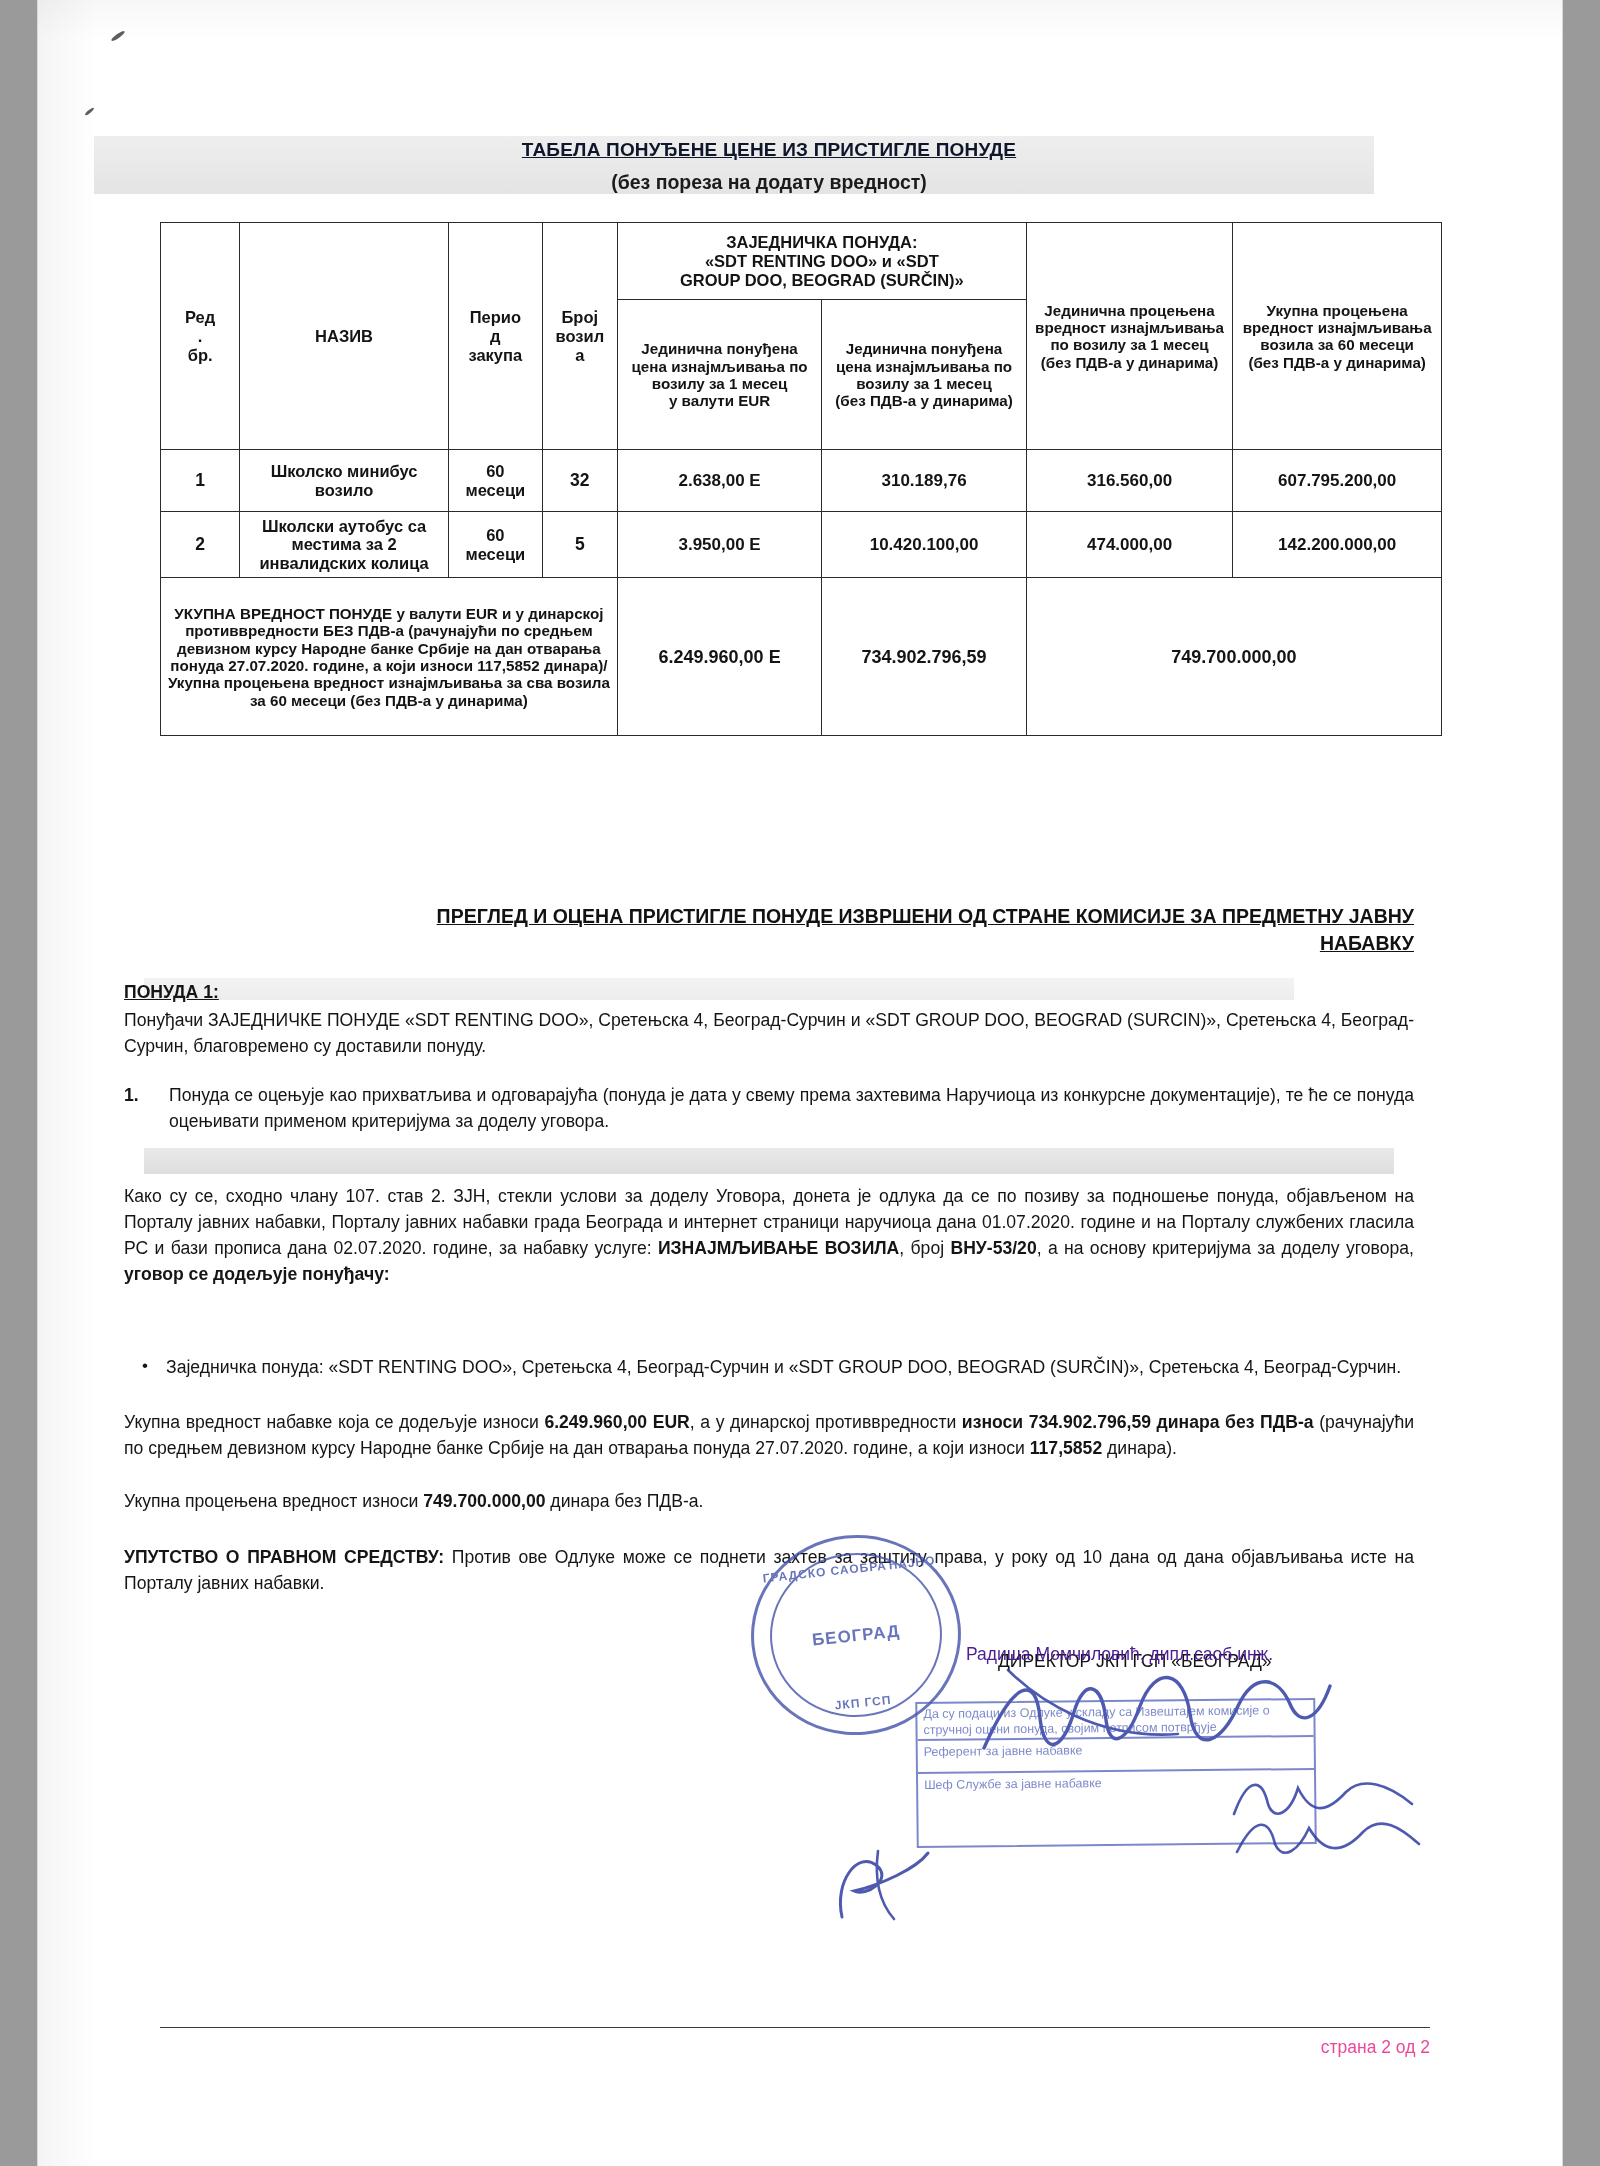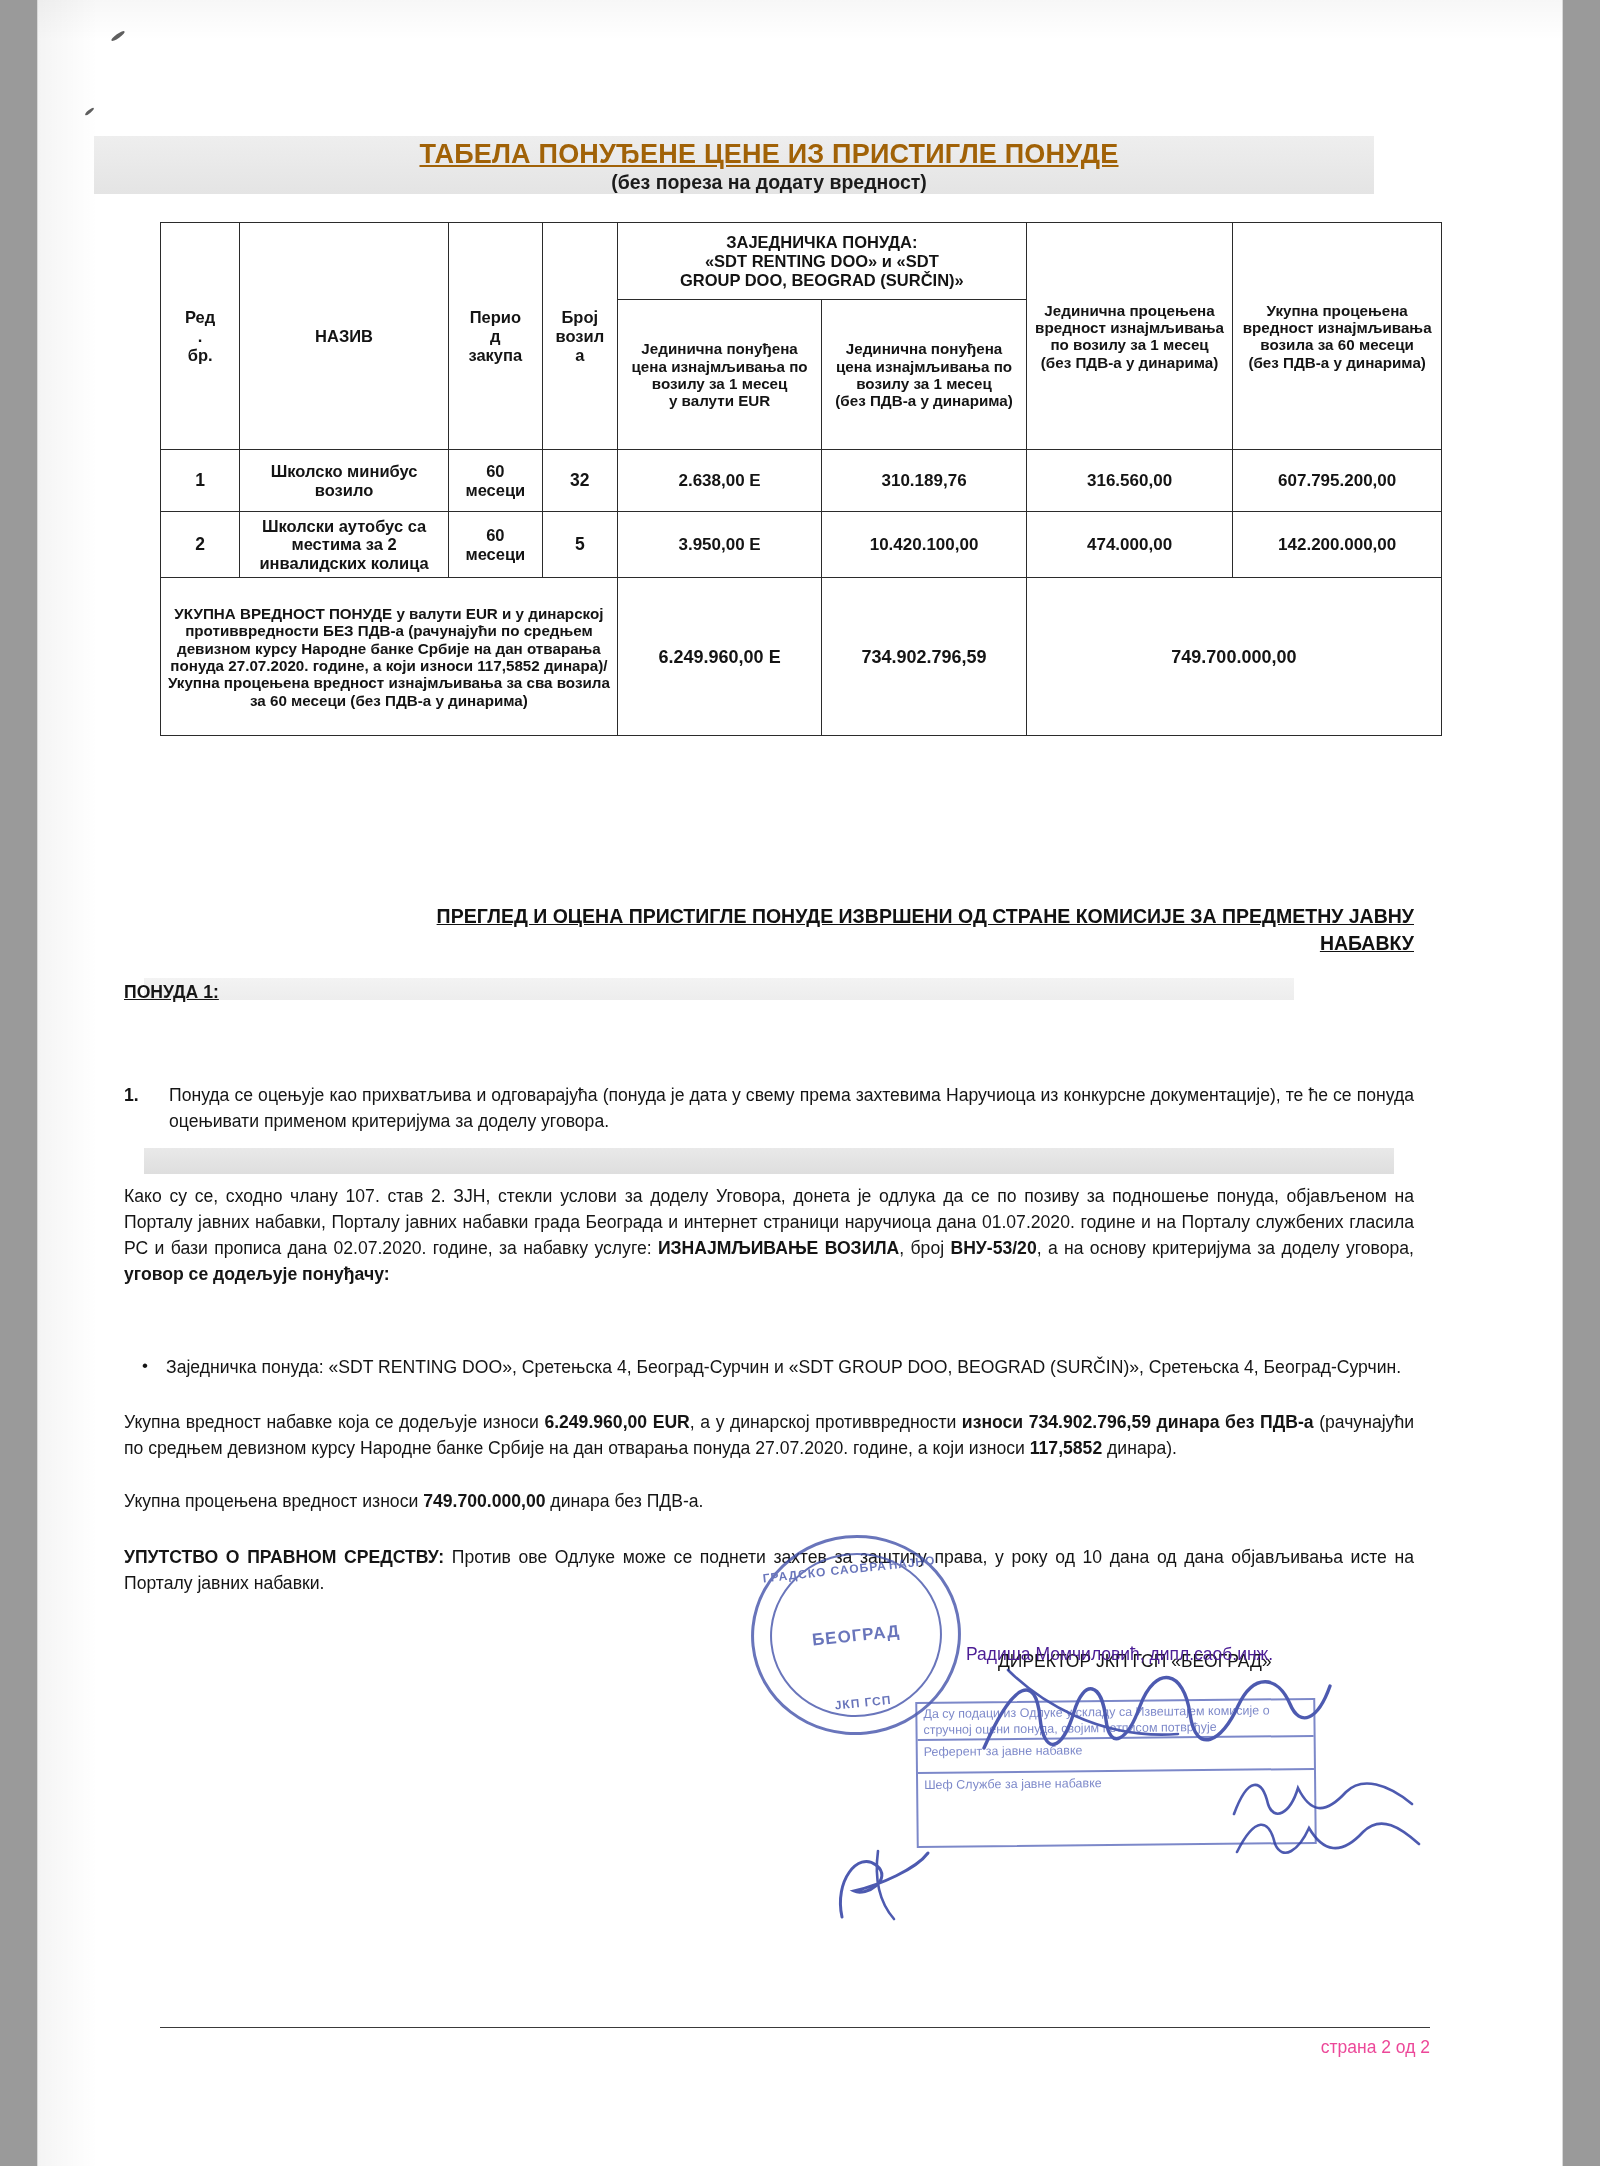--- a/index.html
+++ b/index.html
@@ -42,24 +42,24 @@
     position: absolute;
     left: 56px; top: 136px;
     width: 1280px; height: 58px;
     background: linear-gradient(to bottom, #eeeeee, #e4e4e4);
   }
   .doc-title {
     position: absolute;
     left: 86px; top: 139px;
     width: 1290px;
     text-align: center;
-    font-size: 27px;
+    font-size: 19px;
     font-weight: bold;
     letter-spacing: 0.2px;
-    color: #a16207;
+    color: #0f172a;
   }
   .doc-title span { text-decoration: underline; }
   .doc-subtitle {
     position: absolute;
     left: 86px; top: 171px;
     width: 1290px;
     text-align: center;
     font-size: 19.5px;
     font-weight: bold;
     color: #1b1b1b;
@@ -331,20 +331,21 @@
   </table>
 
   <div class="section-head" style="left:86px;top:903px;">
     <span>ПРЕГЛЕД И ОЦЕНА ПРИСТИГЛЕ ПОНУДЕ ИЗВРШЕНИ ОД СТРАНЕ КОМИСИЈЕ ЗА ПРЕДМЕТНУ ЈАВНУ</span><br>
     <span>НАБАВКУ</span>
   </div>
 
   <div class="band" style="left:106px;top:978px;width:1150px;height:22px;opacity:0.55;"></div>
 
   <div class="para underline-bold" style="left:86px;top:980px;width:auto;">ПОНУДА 1:</div>
+  <div class="para" style="left:86px;top:1008px;">Понуђачи ЗАЈЕДНИЧКЕ ПОНУДЕ «SDT RENTING DOO», Сретењска 4, Београд-Сурчин и «SDT GROUP DOO, BEOGRAD (SURCIN)», Сретењска 4, Београд-Сурчин, благовремено су доставили понуду.</div>
 
   <div class="numbered" style="left:86px;top:1083px;">
     <span class="n">1.</span>
     <span class="txt">Понуда се оцењује као прихватљива и одговарајућа (понуда је дата у свему према захтевима Наручиоца из конкурсне документације), те ће се понуда оцењивати применом критеријума за доделу уговора.</span>
   </div>
 
   <div class="band" style="left:106px;top:1148px;width:1250px;height:26px;"></div>
 
   <div class="para" style="left:86px;top:1184px;">Како су се, сходно члану 107. став 2. ЗЈН, стекли услови за доделу Уговора, донета је одлука да се по позиву за подношење понуда, објављеном на Порталу јавних набавки, Порталу јавних набавки града Београда и интернет страници наручиоца дана 01.07.2020.  године и на Порталу службених гласила РС и бази прописа дана 02.07.2020. године, за набавку услуге: <b>ИЗНАЈМЉИВАЊЕ ВОЗИЛА</b>, број <b>ВНУ-53/20</b>, а на основу критеријума за доделу уговора, <b>уговор се додељује понуђачу:</b></div>
 

